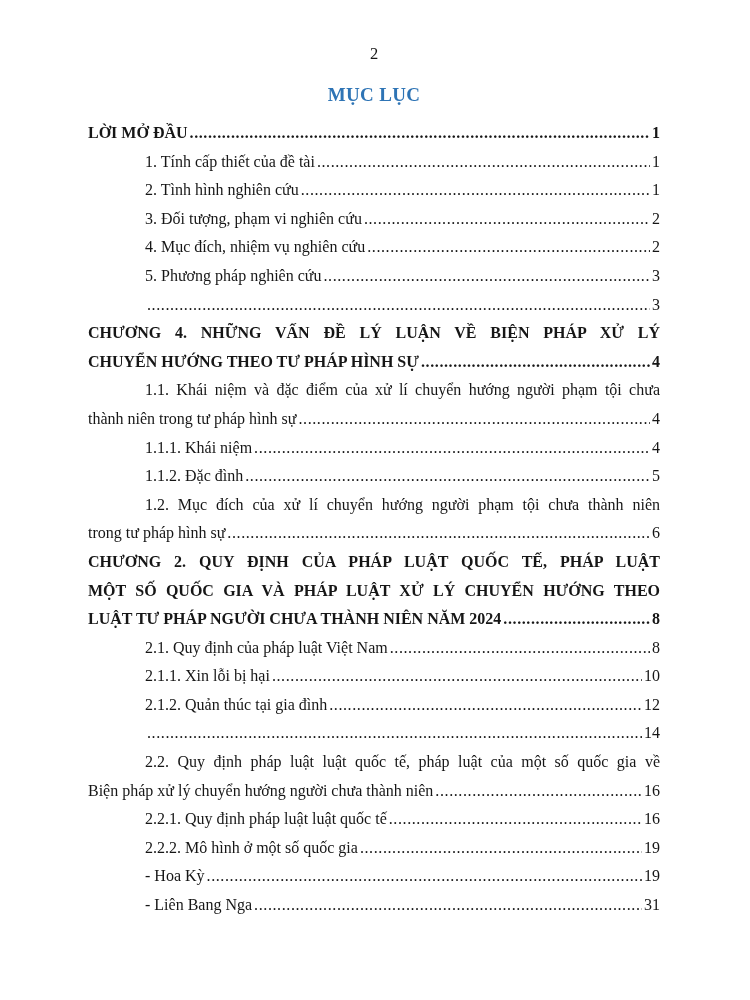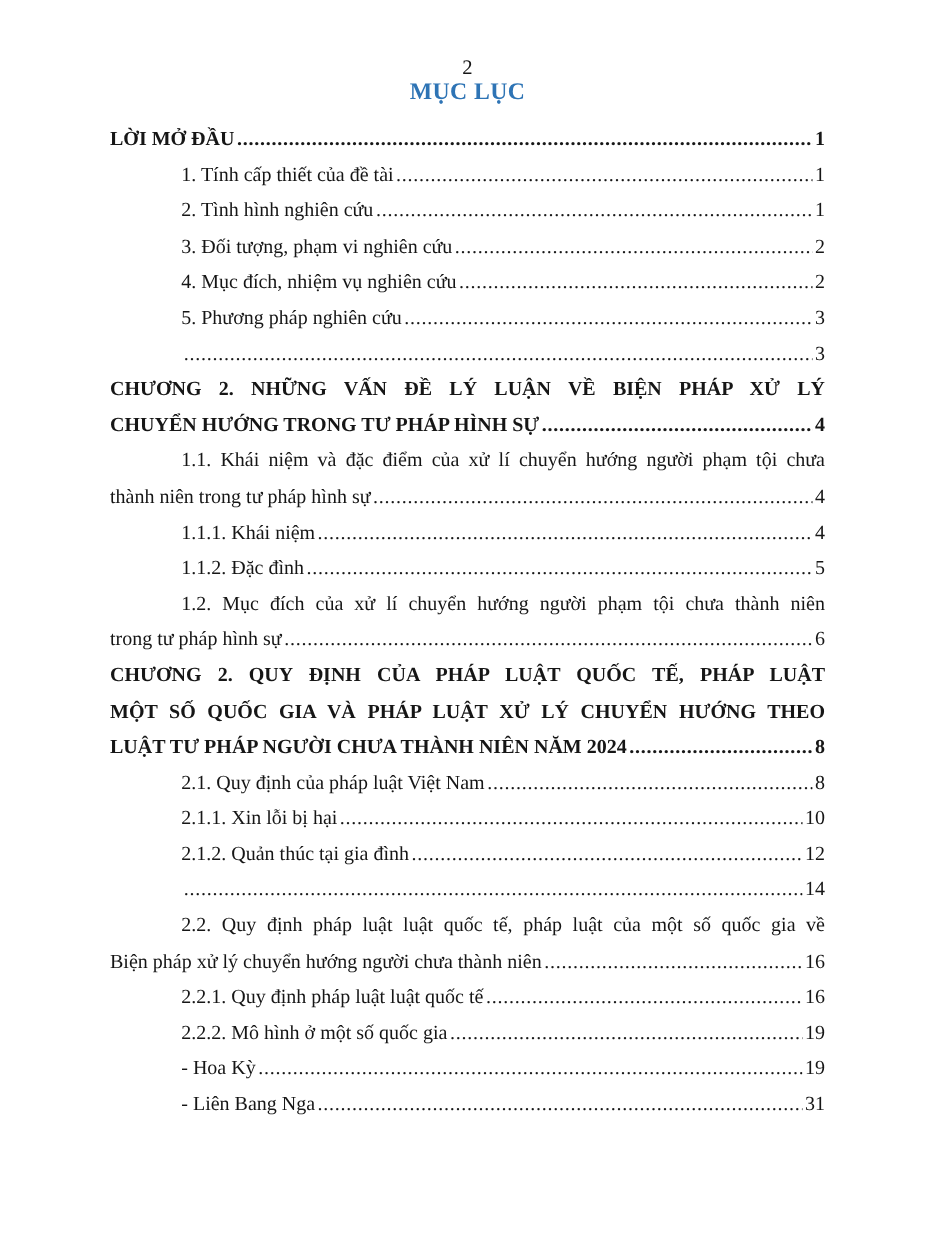--- a/index.html
+++ b/index.html
@@ -16,20 +16,21 @@
   }
   .page-number {
     text-align: center;
     font-size: 16.5px;
     line-height: 19px;
   }
   .doc-title {
     text-align: center;
     font-size: 19px;
     font-weight: bold;
+    margin-top: 21px;
     line-height: 22px;
     letter-spacing: 0.3px;
   }
   .toc {
     margin-top: 13px;
     font-size: 16px;
     line-height: 28.6px;
   }
   .entry { font-weight: normal; }
   .entry.bold { font-weight: bold; }
@@ -103,23 +104,23 @@
           <span class="pg">3</span>
         </div>
       </div>
       <div class="entry">
         <div class="row ind">
           <span class="dots"></span>
           <span class="pg">3</span>
         </div>
       </div>
       <div class="entry bold">
-        <div class="jline">CHƯƠNG 2. NHỮNG VẤN ĐỀ LÝ LUẬN VỀ BIỆN PHÁP XỬ LÝ</div>
-        <div class="row">
-          <span class="text">CHUYỂN HƯỚNG TRONG TƯ PHÁP HÌNH SỰ</span>
+        <div class="jline">CHƯƠNG 4. NHỮNG VẤN ĐỀ LÝ LUẬN VỀ BIỆN PHÁP XỬ LÝ</div>
+        <div class="row">
+          <span class="text">CHUYỂN HƯỚNG THEO TƯ PHÁP HÌNH SỰ</span>
           <span class="dots"></span>
           <span class="pg">4</span>
         </div>
       </div>
       <div class="entry">
         <div class="jline ind">1.1. Khái niệm và đặc điểm của xử lí chuyển hướng người phạm tội chưa</div>
         <div class="row">
           <span class="text">thành niên trong tư pháp hình sự</span>
           <span class="dots"></span>
           <span class="pg">4</span>

